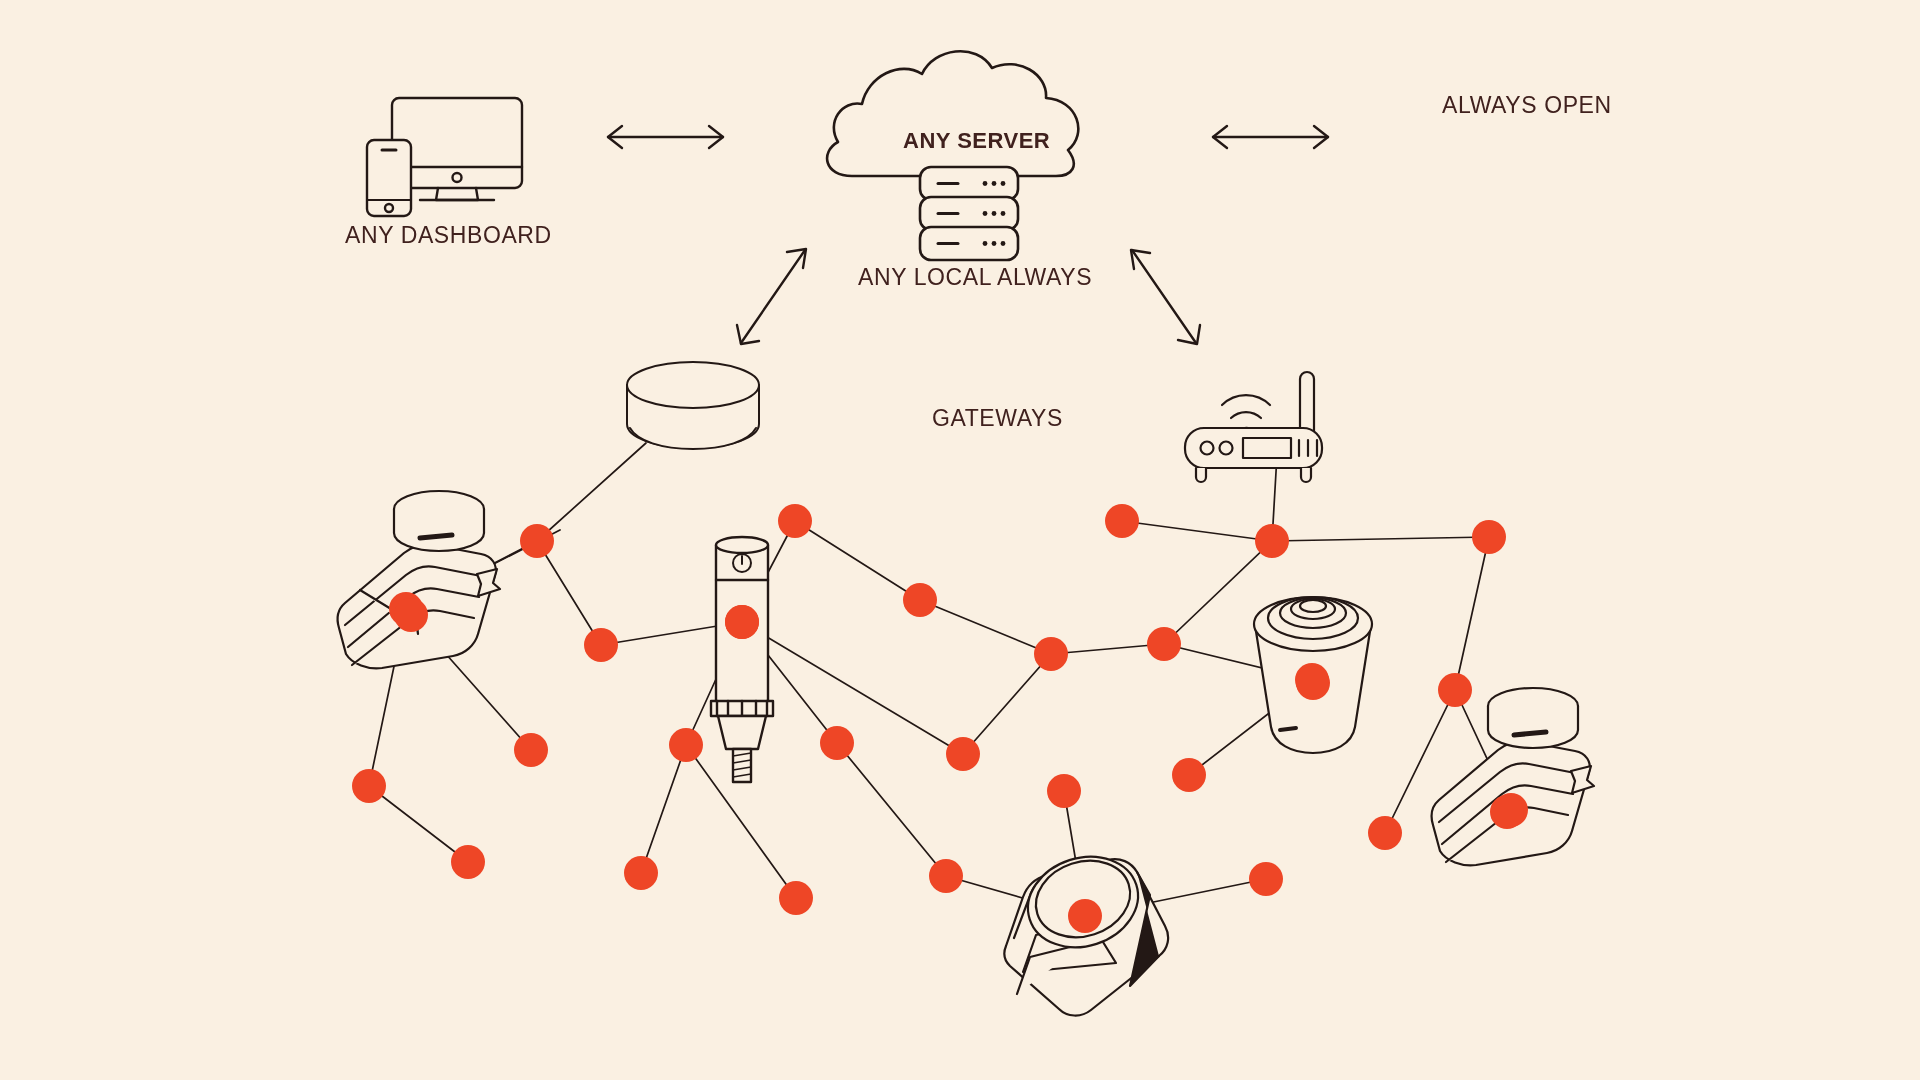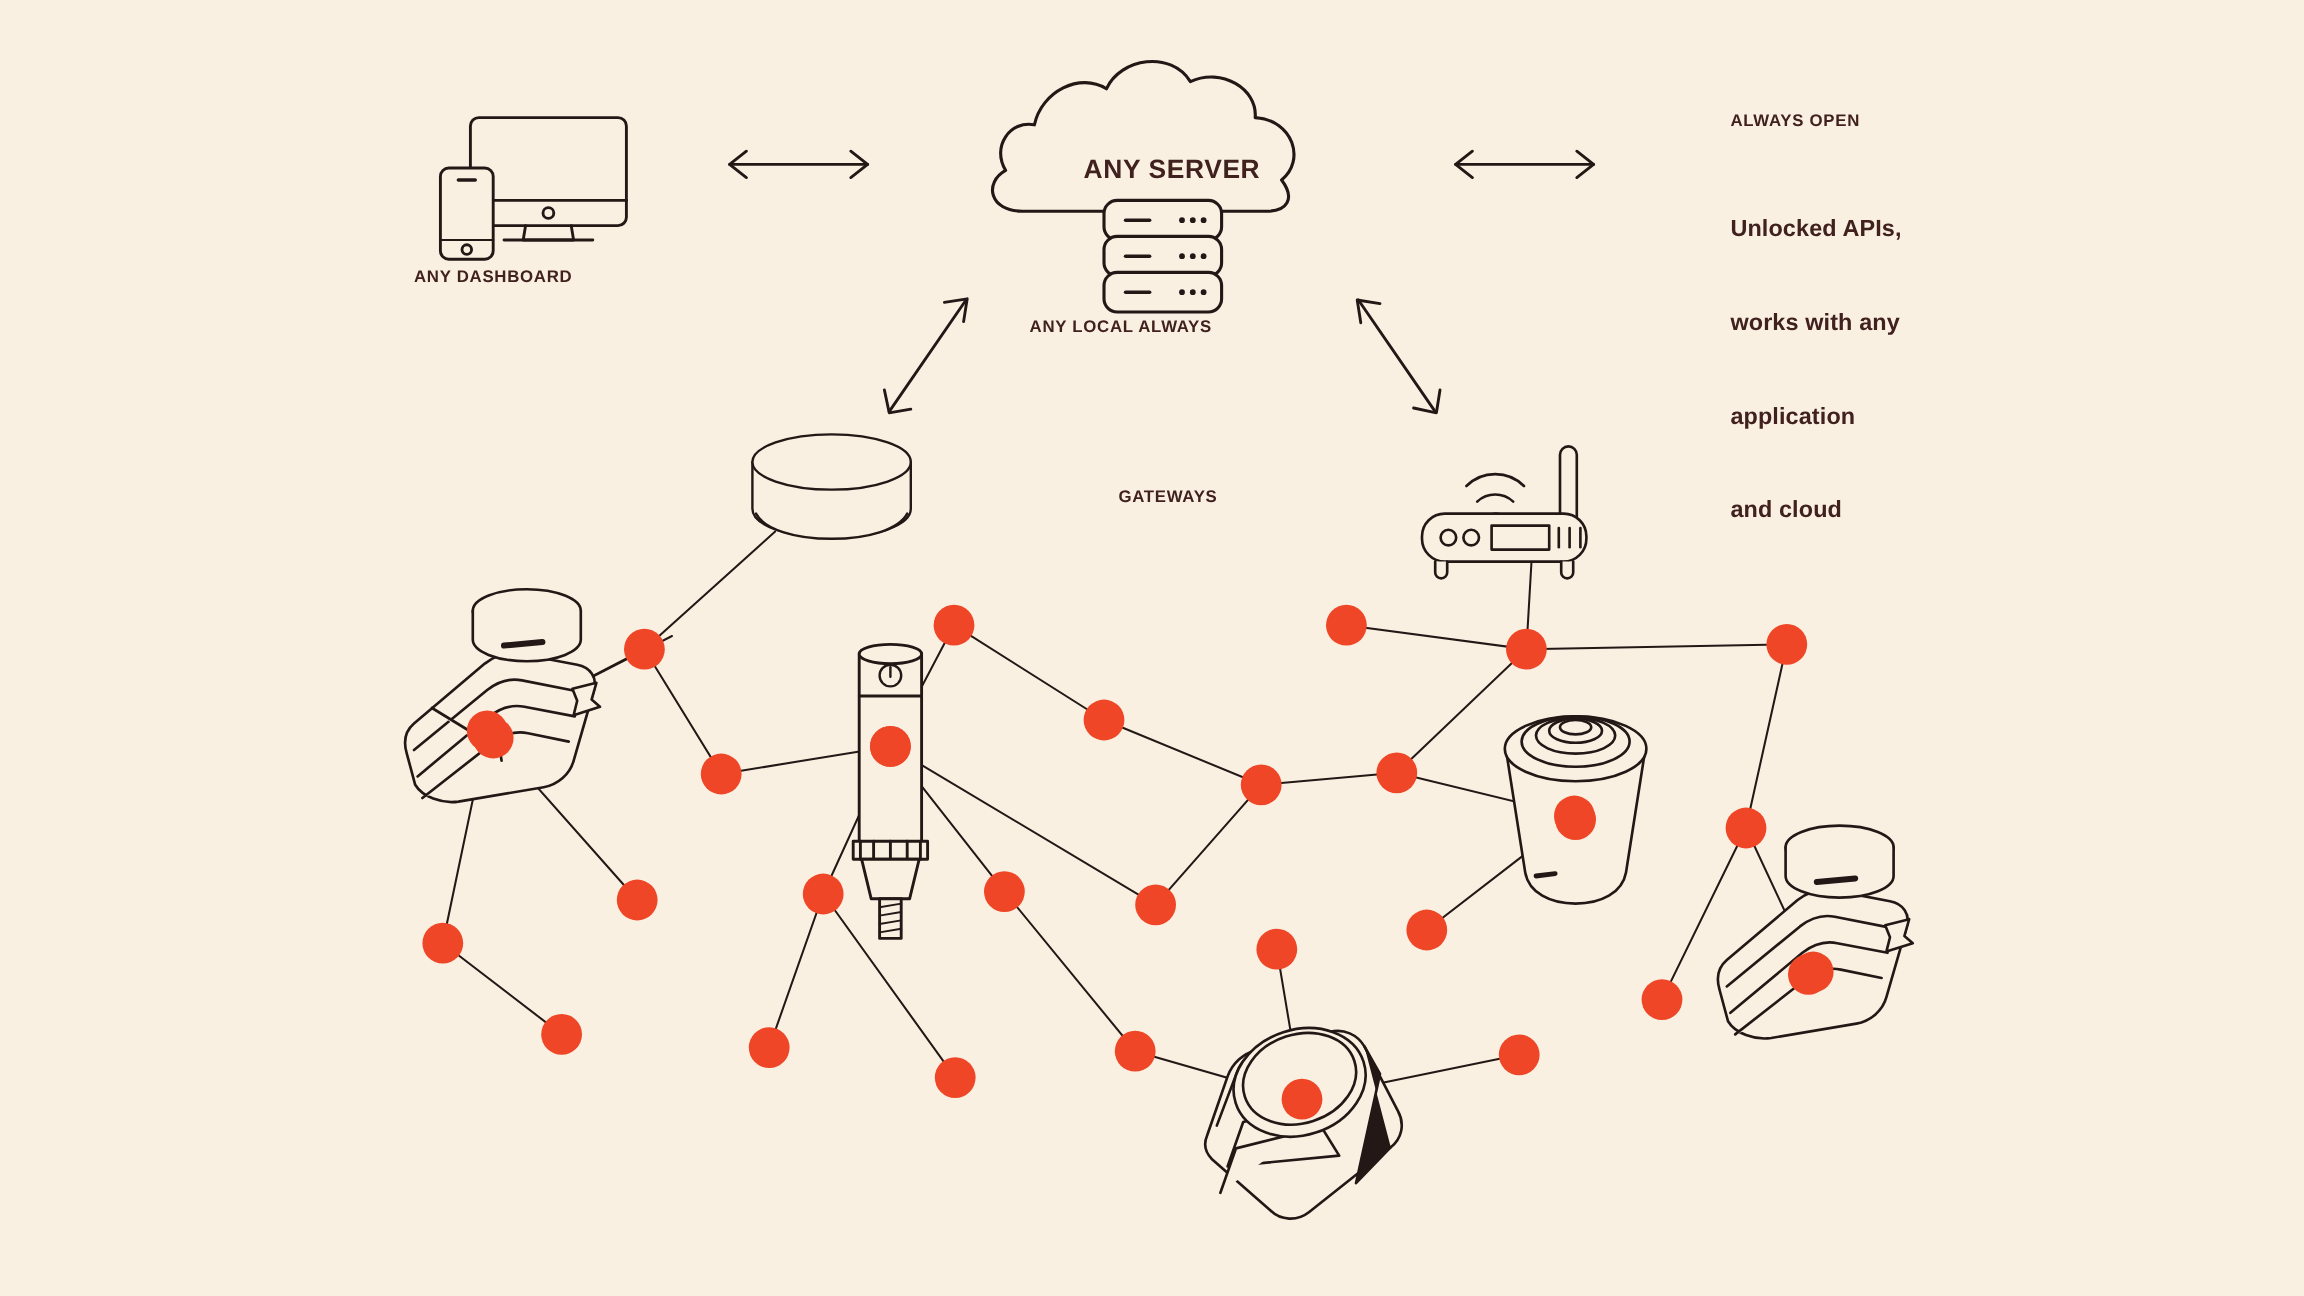--- a/index.html
+++ b/index.html
@@ -26,22 +26,22 @@
     width: 1920px;
     height: 1080px;
   }
   .lbl {
     position: absolute;
     color: #40211E;
     white-space: pre;
     letter-spacing: 0.2px;
   }
   .lbl-head {
-    font-weight: bold;
-    font-size: 14px;
+    font-weight: normal;
+    font-size: 23px;
     letter-spacing: 0.6px;
   }
   .lbl-body {
     font-weight: bold;
     font-size: 19.5px;
     line-height: 26px;
     letter-spacing: 0.1px;
   }
   .lbl-cloud {
     font-weight: bold;
@@ -302,20 +302,14 @@
   <div class="lbl lbl-head" style="left:345px; top:222px;">ANY DASHBOARD</div>
 
   <div class="lbl lbl-cloud" style="left:903px; top:128px;">ANY SERVER</div>
 
   <div class="lbl lbl-head" style="left:858px; top:264px;">ANY LOCAL ALWAYS</div>
 
   <div class="lbl lbl-head" style="left:908px; top:405px;margin-left:24px;">GATEWAYS</div>
 
   <div class="lbl lbl-head" style="left:1442px; top:92px;">ALWAYS OPEN</div>
 
-  <div class="lbl lbl-body" style="left:1442px; top:126px;">
-    <div>Unlocked APIs,</div>
-    <div>works with any</div>
-    <div>application</div>
-    <div>and cloud</div>
-  </div>
 
 </div>
 
 </body></html>

